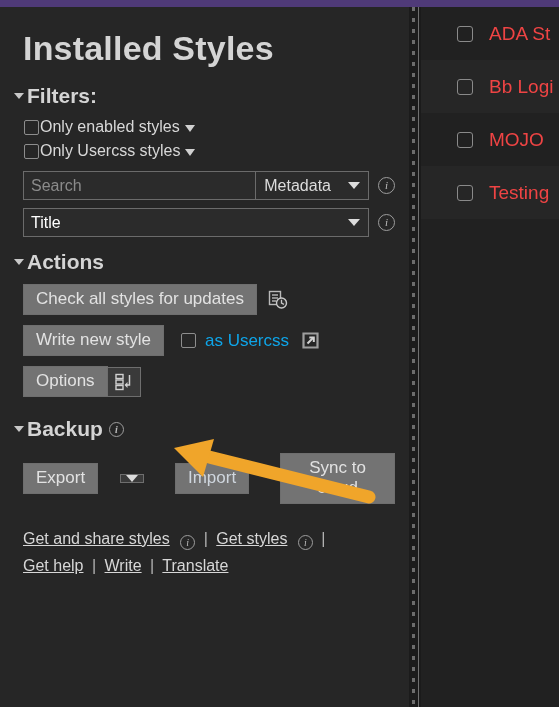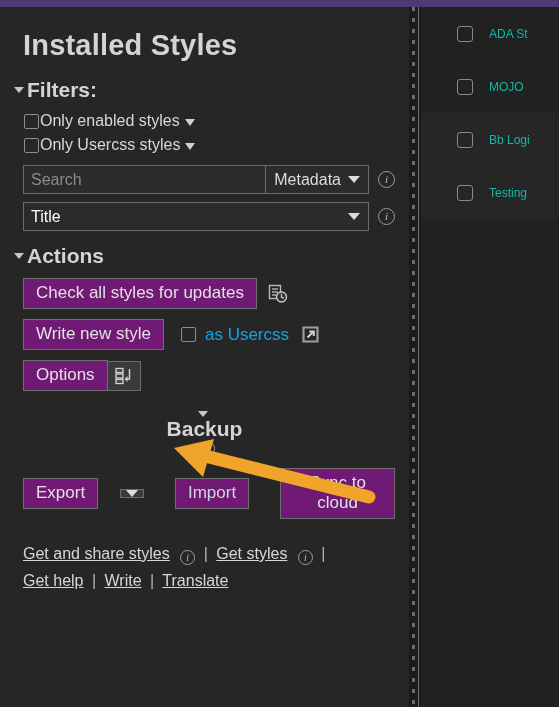--- a/index.html
+++ b/index.html
@@ -18,21 +18,21 @@
   }
 
   
   .pane-left {
     position: absolute; left: 0; top: 7px; width: 409px; height: 700px;
     background: #262626;
     padding: 0 14px;
   }
 
   .title {
-    font-size: 29px; font-weight: bold; color: #d4d4d4;
+    font-size: 34px; font-weight: bold; color: #d4d4d4;
     letter-spacing: .2px;
     padding: 22px 0 0 9px;
   }
 
   .sect-head {
     display: flex; align-items: center;
     font-size: 21px; font-weight: bold; color: #d4d4d4;
     margin-top: 16px;
   }
   .sect-head.actions { margin-top: 13px; }
@@ -66,21 +66,21 @@
   .inputrow { display: flex; align-items: center; margin-top: 8px; padding-left: 9px; justify-content: flex-end; }
   .searchbox {
     display: flex; width: 352px; height: 29px;
     border: 1px solid #6b6b6b; background: #2b2b2b;
   }
   .searchbox .txt {
     flex: 1; display: flex; align-items: center;
     padding-left: 7px; font-size: 16px; color: #8b8b8b;
   }
   .searchbox .mode {
-    display: flex; align-items: center; gap: 7px;
+    display: flex; align-items: center; gap: 17px;
     border-left: 1px solid #6b6b6b;
     padding: 0 8px; font-size: 16px; color: #dcdcdc;
   }
   .selbox {
     display: flex; align-items: center; justify-content: space-between;
     width: 352px; height: 29px;
     border: 1px solid #6b6b6b; background: #2b2b2b;
     padding: 0 8px 0 7px; font-size: 16px; color: #ffffff;
   }
   .sel-caret, .mode-caret {
@@ -94,21 +94,21 @@
     border: 1.4px solid #9d9d9d; color: #bdbdbd;
     font-size: 11px; line-height: 15px; text-align: center;
     font-family: "Liberation Serif", serif; font-style: italic;
     margin-left: 9px; flex: none;
   }
   .info.sm { width: 15px; height: 15px; line-height: 13px; font-size: 10px; margin-left: 6px; }
 
   
   .btnrow { display: flex; align-items: center; margin-top: 10px; padding-left: 9px; }
   .btn {
-    background: #701a75; border: 1px solid #6e6e6e;
+    background: #737373; border: 1px solid #6e6e6e;
     color: #e2e2e2; font-size: 17px;
     padding: 4px 12px 5px;
     font-family: "Liberation Sans", sans-serif;
   }
   .btn.link-ish { color: #cfd6de; }
   .iconbtn {
     width: 26px; height: 26px; margin-left: 8px;
     display: flex; align-items: center; justify-content: center;
     flex: none;
   }
@@ -139,21 +139,21 @@
   .dline { position: absolute; left: 9px; top: 0; width: 1px; height: 100%; background: #6f6f6f; }
 
   
   .pane-right { position: absolute; left: 421px; top: 7px; width: 138px; height: 700px; background: #212121; }
   .srow { display: flex; align-items: center; height: 53px; padding-left: 36px; }
   .srow.alt { background: #262626; }
   .srow .cb2 {
     width: 16px; height: 16px; border: 1px solid #8a8a8a; border-radius: 3px;
     background: transparent; flex: none;
   }
-  .srow .nm { font-size: 12px; color: #14b8a6; margin-left: 16px; white-space: nowrap; }
+  .srow .nm { font-size: 19px; color: #ef4444; margin-left: 16px; white-space: nowrap; }
 
   
   .arrow { position: absolute; left: 0; top: 0; pointer-events: none; }
 </style>
 </head>
 <body>
 
 <div id="root">
 
   <div class="topbar"></div>
@@ -239,21 +239,21 @@
         <svg width="20" height="20" viewBox="0 0 20 20">
           <rect x="2" y="2.5" width="7" height="4" fill="none" stroke="#d0d0d0" stroke-width="1.4"></rect>
           <rect x="2" y="8" width="7" height="4" fill="none" stroke="#d0d0d0" stroke-width="1.4"></rect>
           <rect x="2" y="13.5" width="7" height="4" fill="none" stroke="#d0d0d0" stroke-width="1.4"></rect>
           <path d="M15.5 3 L15.5 13 L11.5 13" fill="none" stroke="#d0d0d0" stroke-width="1.5"></path>
           <path d="M13.5 10 L10.5 13 L13.5 16 Z" fill="#d0d0d0"></path>
         </svg>
       </span>
     </div>
 
-    <div class="sect-head" style="margin-top:20px;flex-direction:column;">
+    <div class="sect-head" style="margin-top:20px;">
       <span class="caret"></span>
       <span>Backup</span>
       <span class="info sm">i</span>
     </div>
 
     <div class="btnrow" style="margin-top:12px;gap:23px;">
       <button class="btn">Export</button>
       <span class="split">
         <span class="sel-caret"></span>
       </span>
@@ -283,27 +283,27 @@
   <div class="divider">
     <div class="dots"></div>
     <div class="dline"></div>
   </div>
 
   <div class="pane-right">
     <div class="srow">
       <span class="cb2"></span>
       <span class="nm">ADA St</span>
     </div>
+    <div class="srow alt">
+      <span class="cb2"></span>
+      <span class="nm">Bb Logi</span>
+    </div>
     <div class="srow">
       <span class="cb2"></span>
       <span class="nm">MOJO</span>
-    </div>
-    <div class="srow alt">
-      <span class="cb2"></span>
-      <span class="nm">Bb Logi</span>
     </div>
     <div class="srow alt">
       <span class="cb2"></span>
       <span class="nm">Testing</span>
     </div>
   </div>
 
   <svg class="arrow" width="559" height="707" viewBox="0 0 559 707">
     <g>
       <line x1="369" y1="497" x2="205" y2="456" stroke="#F0A52A" stroke-width="13" stroke-linecap="round"></line>

